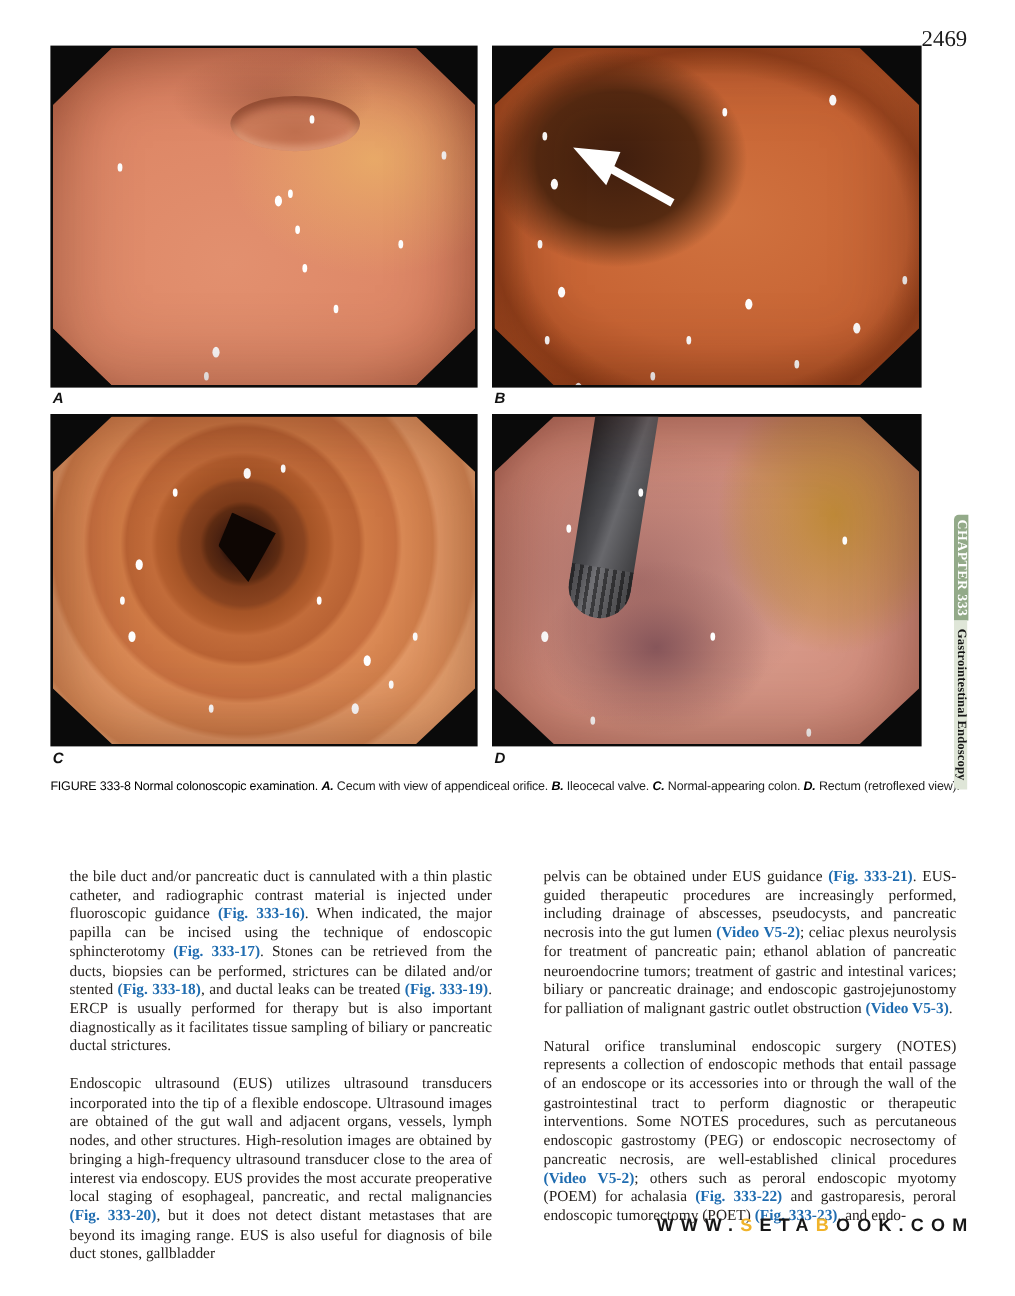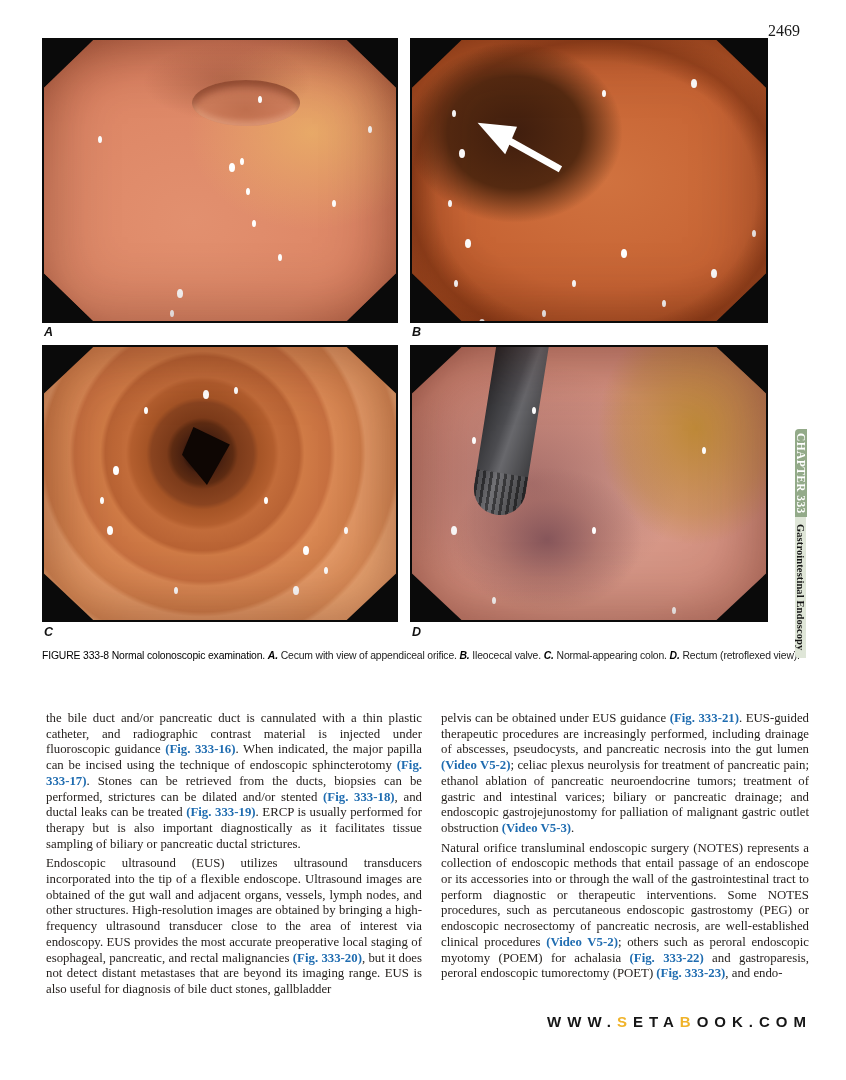--- a/index.html
+++ b/index.html
@@ -3,21 +3,21 @@
 <meta charset="utf-8">
 <style>
   * { margin:0; padding:0; box-sizing:border-box; }
   html,body { background:#e9e9e9; }
   .page {
     position:relative; width:846px; height:1080px; background:#ffffff;
     font-family:"Liberation Serif","DejaVu Serif",serif; overflow:hidden;
     margin:0 auto;
   }
   .page-number {
-    position:absolute; left:768px; top:22px; font-size:16px; color:#1a1a1a;
+    position:absolute; left:768px; top:22px; font-size:19px; color:#1a1a1a;
     font-family:"Liberation Serif",serif;
   }
 
   
   .panel { position:absolute; background:#0a0a0a; }
   .panel-a { left:42px;  top:38px;  width:356px; height:285px; }
   .panel-b { left:410px; top:38px;  width:358px; height:285px; }
   .panel-c { left:42px;  top:345px; width:356px; height:277px; }
   .panel-d { left:410px; top:345px; width:358px; height:277px; }
   .octagon {
@@ -106,21 +106,21 @@
     position:absolute; left:42px; top:650px; width:770px; white-space:nowrap;
     font-family:"Liberation Sans",sans-serif; font-size:10.4px; letter-spacing:-0.15px; color:#222;
   }
   .figure-caption .run-b  { font-weight:normal; color:#000; }
   .figure-caption .run-bi { font-weight:bold; font-style:italic; color:#000; }
 
   
   .col { position:absolute; top:707px; font-size:12.8px; line-height:15.7px; color:#26211e; text-align:justify; }
   .col-left  { left:42px;  width:384px; }
   .col-right { left:437px; width:376px; }
-  .para { margin:4px; }
+  .para { margin:16px; }
   .run-ref { color:#1f6cb0; font-weight:bold; }
   .section-heading {
     font-family:"Liberation Serif",serif; font-weight:bold; font-size:13px; line-height:16px;
     color:#191512; letter-spacing:0.2px; margin:5px 0 2px 0; text-align:left;
   }
   .section-heading .ht { white-space:pre-line; vertical-align:top; }
   .sq {
     display:inline-block; width:9px; height:9px; background:#a394b1; margin-right:5px;
     position:relative; top:0px;
   }

